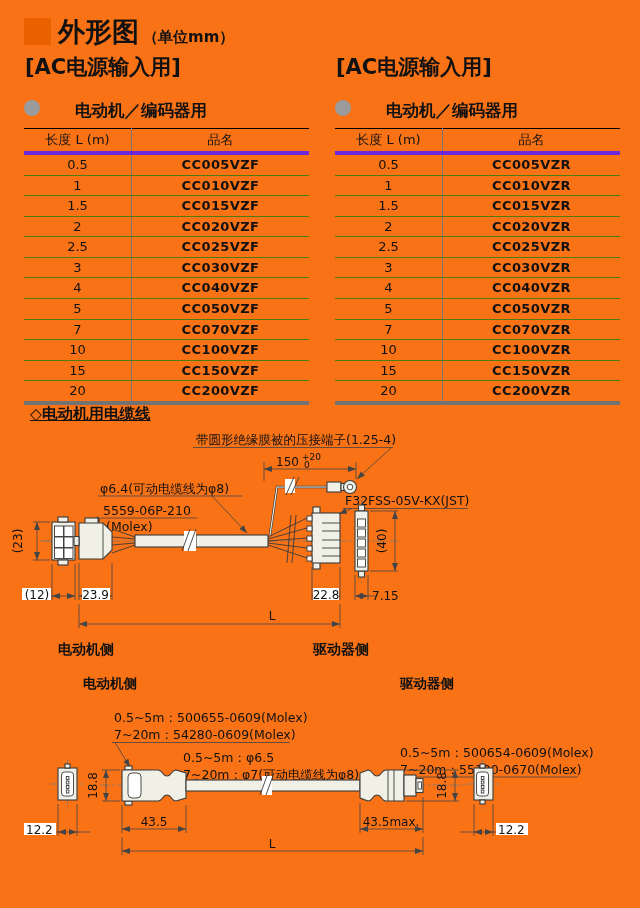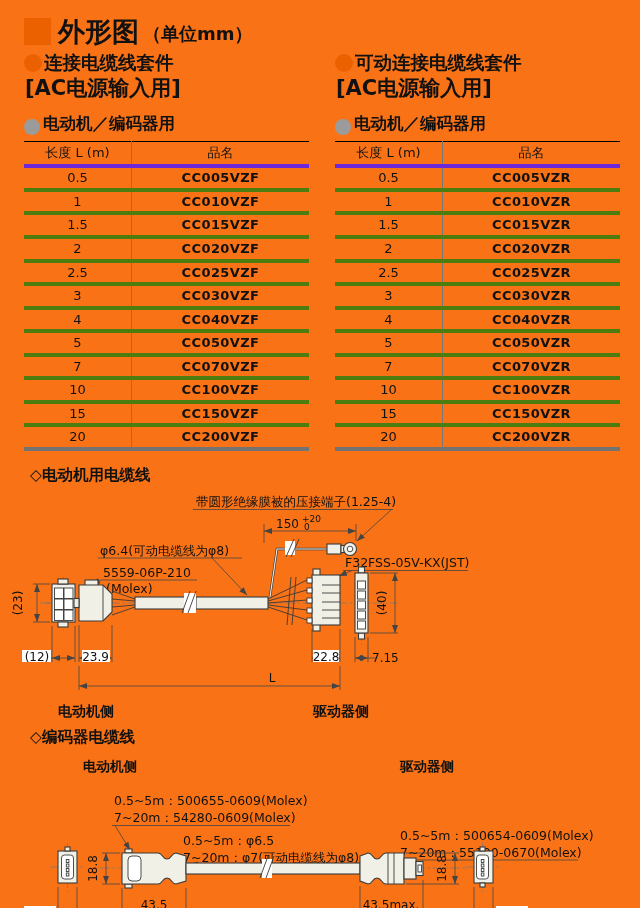--- a/index.html
+++ b/index.html
@@ -1,42 +1,42 @@
 <!DOCTYPE html>
 <html><head>
 <meta charset="utf-8">
 <style>
   html,body{margin:0;padding:0;background:#fff;}
   .page{width:640px;height:908px;background:#f97316;font-family:"DejaVu Sans",sans-serif;color:#111;overflow:hidden;position:relative;}
   
   .hdr{padding:16px 0 0 24px;display:flex;align-items:center;}
   .title-sq{width:27px;height:27px;background:#eb6100;display:inline-block;margin-right:7px;}
   .page-title{font-size:27px;font-weight:bold;line-height:1;}
-  .page-unit{font-size:18px;font-weight:bold;margin-left:4px;margin-top:6px;}
+  .page-unit{font-size:15px;font-weight:bold;margin-left:4px;margin-top:12px;}
   
   .cols{display:flex;padding-left:24px;margin-top:6px;}
   .col{width:311px;}
   .col:last-child{width:auto;}
   .kit-line{display:flex;align-items:center;}
   .bullet-o{width:18px;height:18px;border-radius:50%;background:#eb6100;display:inline-block;margin-right:2px;flex:0 0 auto;}
   .bullet-g{width:16px;height:16px;border-radius:50%;background:#9b9b9b;display:inline-block;margin-right:3px;flex:0 0 auto;}
   .kit-title{font-size:18.5px;font-weight:bold;line-height:1.2;}
   .kit-note{font-size:21px;font-weight:bold;margin:2px 0 0 1px;line-height:1.2;}
-  .grp-line{display:flex;align-items:flex-end;margin-top:12px;}
+  .grp-line{display:flex;align-items:flex-start;margin-top:20px;gap:32px;}
   .grp-title{font-size:16.5px;font-weight:bold;}
   
   table.parts{border-collapse:collapse;margin-top:6px;width:285px;table-layout:fixed;}
   table.parts th{border-top:1.5px solid #000;border-bottom:4px solid #6d28d9;font-weight:normal;font-size:13px;padding:2px 0;}
-  table.parts td{font-size:13px;text-align:center;padding:1px 0;border-bottom:4px solid #4d7c0f;line-height:1.35;}
+  table.parts td{font-size:13px;text-align:center;padding:1px 0;border-bottom:1px solid #4d7c0f;line-height:1.35;}
   table.parts tr:last-child td{border-bottom:4px solid #737373;}
   table.parts th:first-child,table.parts td:first-child{border-right:1px solid #777;width:107px;}
   td.pn{font-weight:bold;font-size:13.5px;letter-spacing:.4px;}
   
   .sec-title{font-size:15.5px;font-weight:bold;padding-left:30px;line-height:1.2;}
-  .sec-title.m1{margin-top:15px;}
+  .sec-title.m1{text-decoration:underline;}
   .sec-title.m2{margin-top:3px;}
   svg{display:block;}
   
   .shape{fill:#f1f0e7;stroke:#3a3a3a;stroke-width:1.1;}
   .shape2{fill:#ffffff;stroke:#3a3a3a;stroke-width:.9;}
   .thin{stroke:#3a3a3a;stroke-width:.9;fill:none;}
   .dim{stroke:#444;stroke-width:.8;fill:none;}
   .dimA{stroke:#444;stroke-width:.8;fill:none;marker-start:url(#ah);marker-end:url(#ah);}
   .lead{stroke:#444;stroke-width:.8;fill:none;marker-end:url(#ah);}
   .cl{stroke:#777;stroke-width:.7;fill:none;stroke-dasharray:10 2.5 2.5 2.5;}
@@ -54,24 +54,20 @@
 <div class="page">
 
   <div class="hdr">
     <span class="title-sq"></span>
     <span class="page-title">外形图</span>
     <span class="page-unit">（单位mm）</span>
   </div>
 
   <div class="cols">
     <div class="col">
-      <div class="kit-line">
-        <span class="bullet-o"></span>
-        <span class="kit-title">连接电缆线套件</span>
-      </div>
       <div class="kit-note">[AC电源输入用]</div>
       <div class="grp-line">
         <span class="bullet-g"></span>
         <span class="grp-title">电动机／编码器用</span>
       </div>
       <table class="parts">
         <thead>
             <tr>
           <th>长度 L (m)</th>
           <th>品名</th>
@@ -123,24 +119,20 @@
               <td class="pn">CC150VZF</td>
             </tr>
             <tr>
               <td>20</td>
               <td class="pn">CC200VZF</td>
             </tr>
           </tbody>
       </table>
     </div>
     <div class="col">
-      <div class="kit-line">
-        <span class="bullet-o"></span>
-        <span class="kit-title">可动连接电缆线套件</span>
-      </div>
       <div class="kit-note">[AC电源输入用]</div>
       <div class="grp-line">
         <span class="bullet-g"></span>
         <span class="grp-title">电动机／编码器用</span>
       </div>
       <table class="parts">
         <thead>
             <tr>
           <th>长度 L (m)</th>
           <th>品名</th>
@@ -375,21 +367,20 @@
       <line class="dim" x1="79" y1="181" x2="79" y2="205"></line>
       <line class="dim" x1="340" y1="181" x2="340" y2="205"></line>
       <line class="dimA" x1="79" y1="201" x2="340" y2="201"></line>
       <text class="dimt" text-anchor="middle" x="272" y="197">L</text>
     </g>
 
     <text class="side" x="58" y="231">电动机侧</text>
     <text class="side" x="313" y="231">驱动器侧</text>
   </svg>
 
-  <div class="sec-title m2">◇编码器电缆线</div>
 
   <svg width="640" height="210" viewBox="0 0 640 210">
     <text class="side" style="font-size:13.5px" x="83" y="25">电动机侧</text>
     <text class="side" style="font-size:13.5px" x="400" y="25">驱动器侧</text>
 
     <g>
       <text class="lbl" x="114" y="59">0.5~5m：500655-0609(Molex)</text>
       <text class="lbl" x="114" y="76">7~20m：54280-0609(Molex)</text>
       <line class="dim" x1="112" y1="79.5" x2="290" y2="79.5"></line>
       <line class="lead" x1="115" y1="79.5" x2="130" y2="104"></line>

